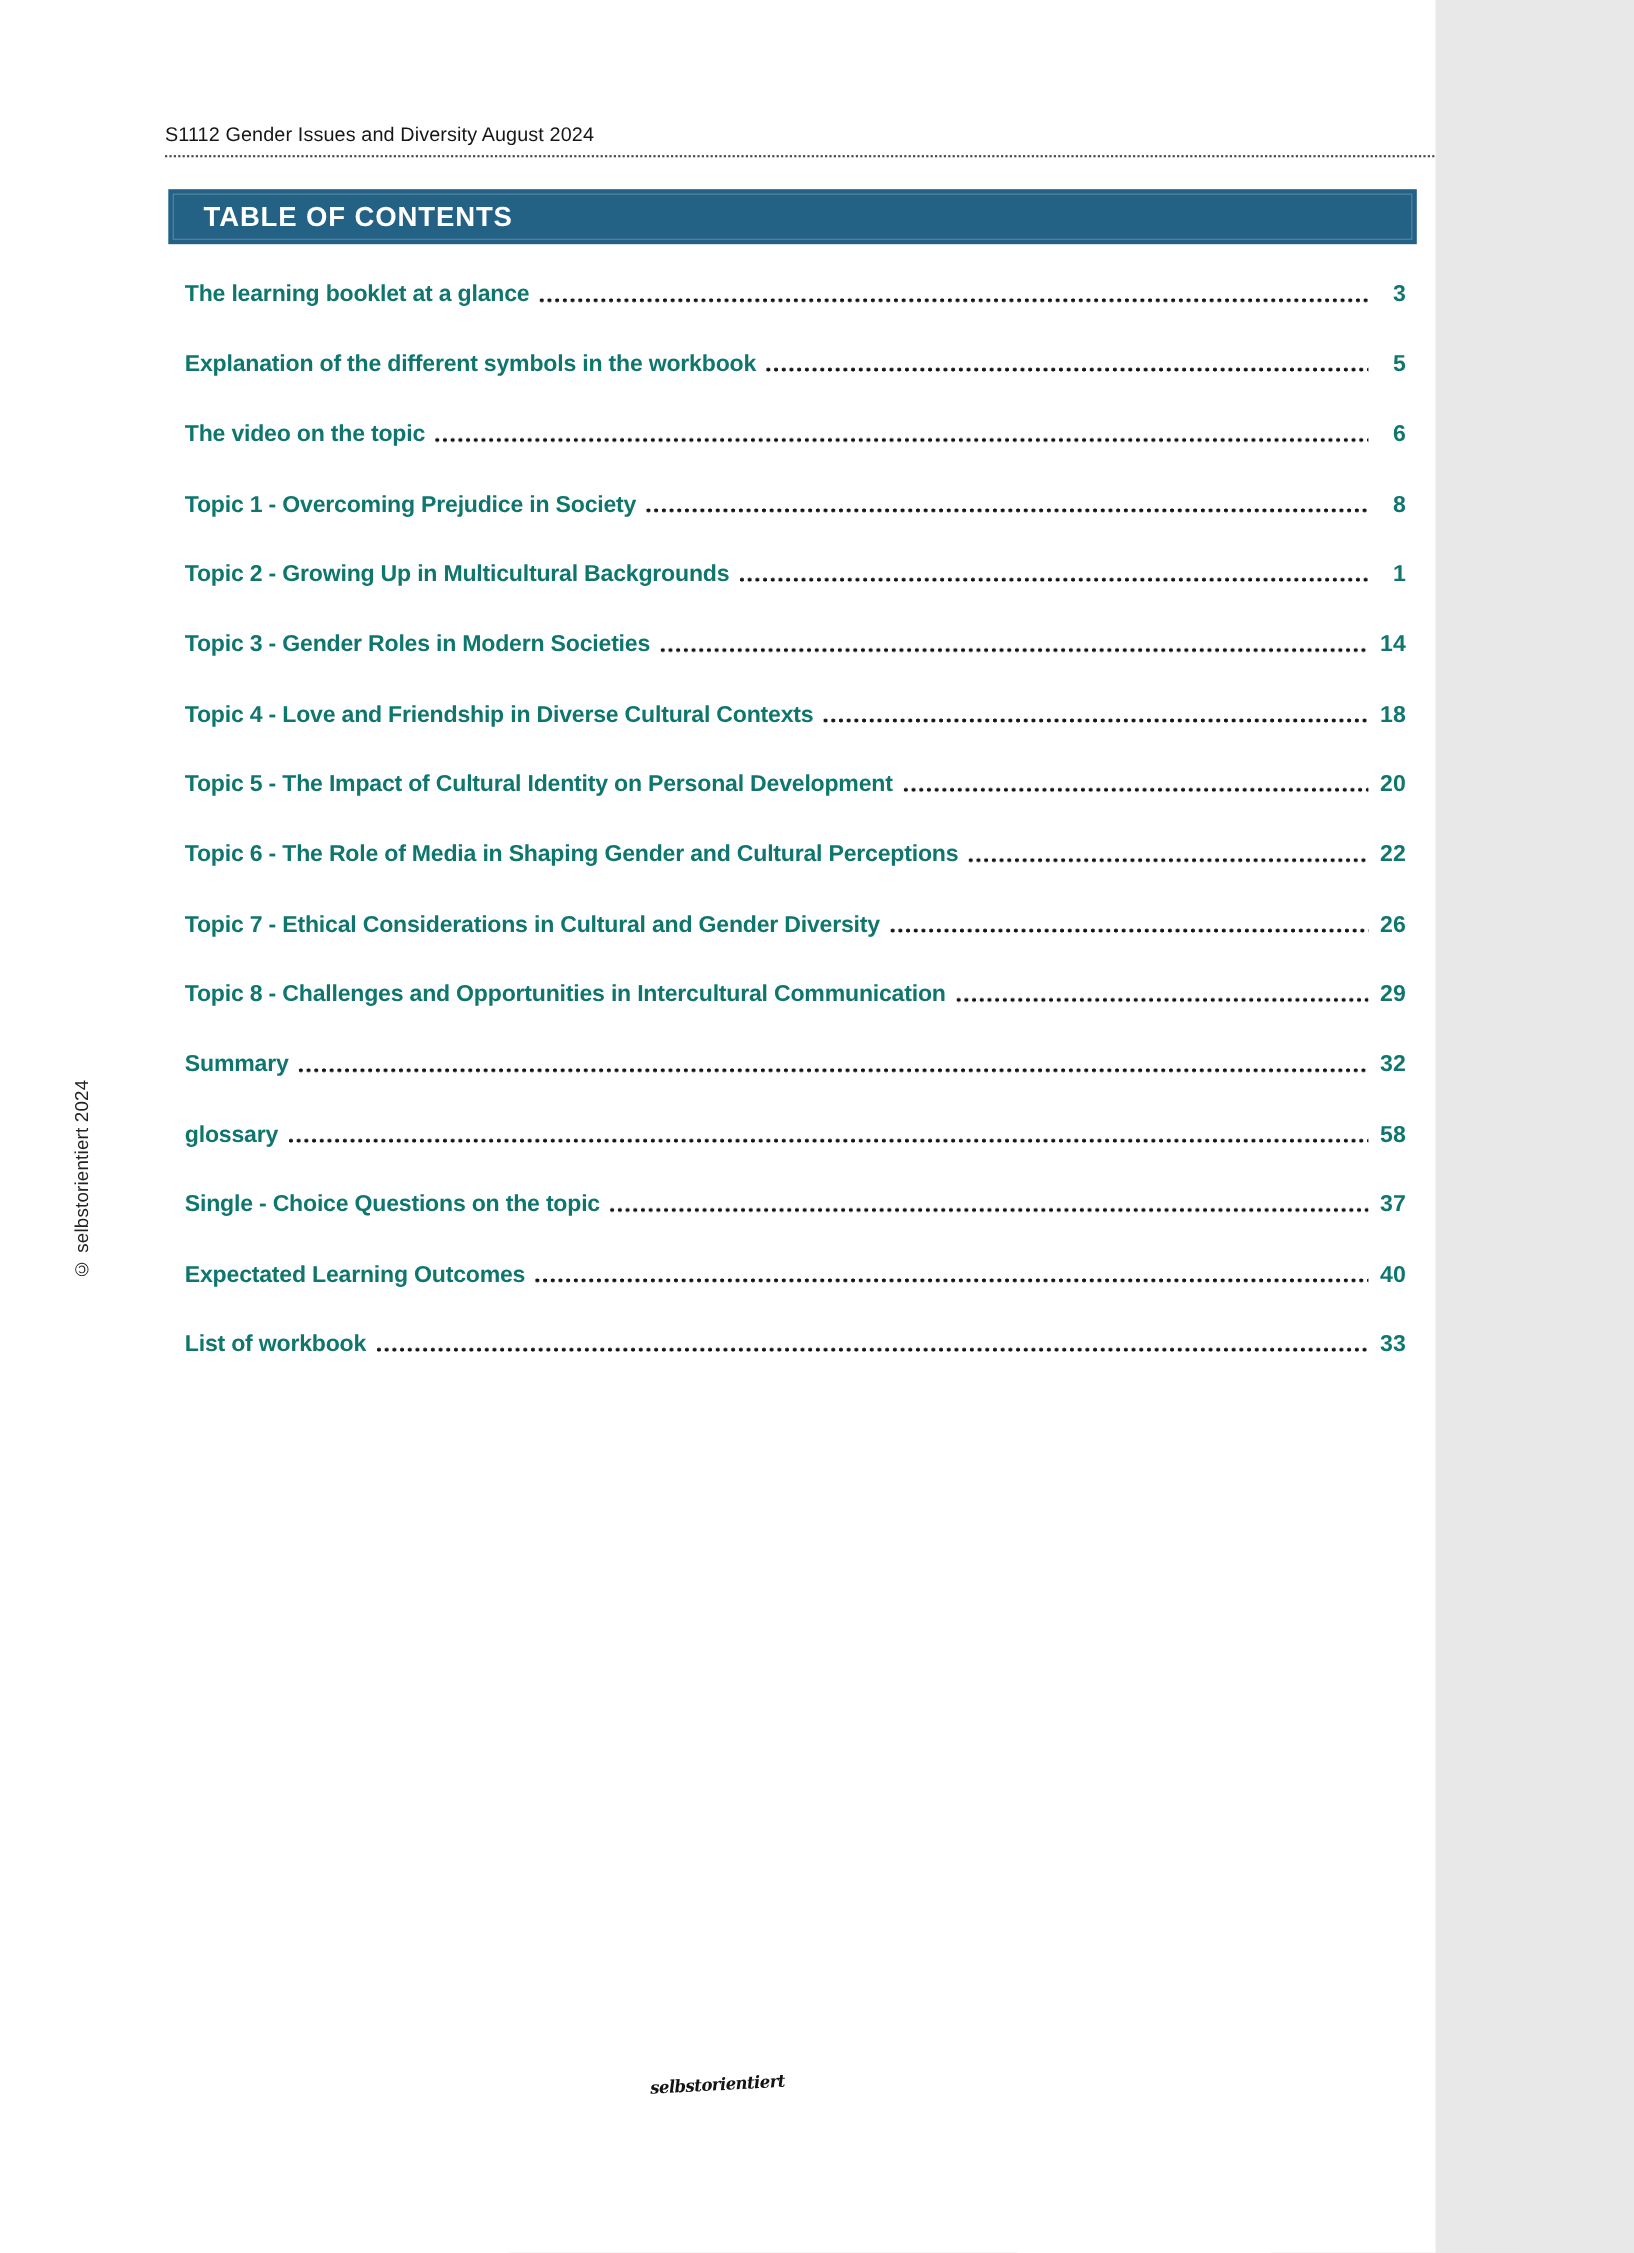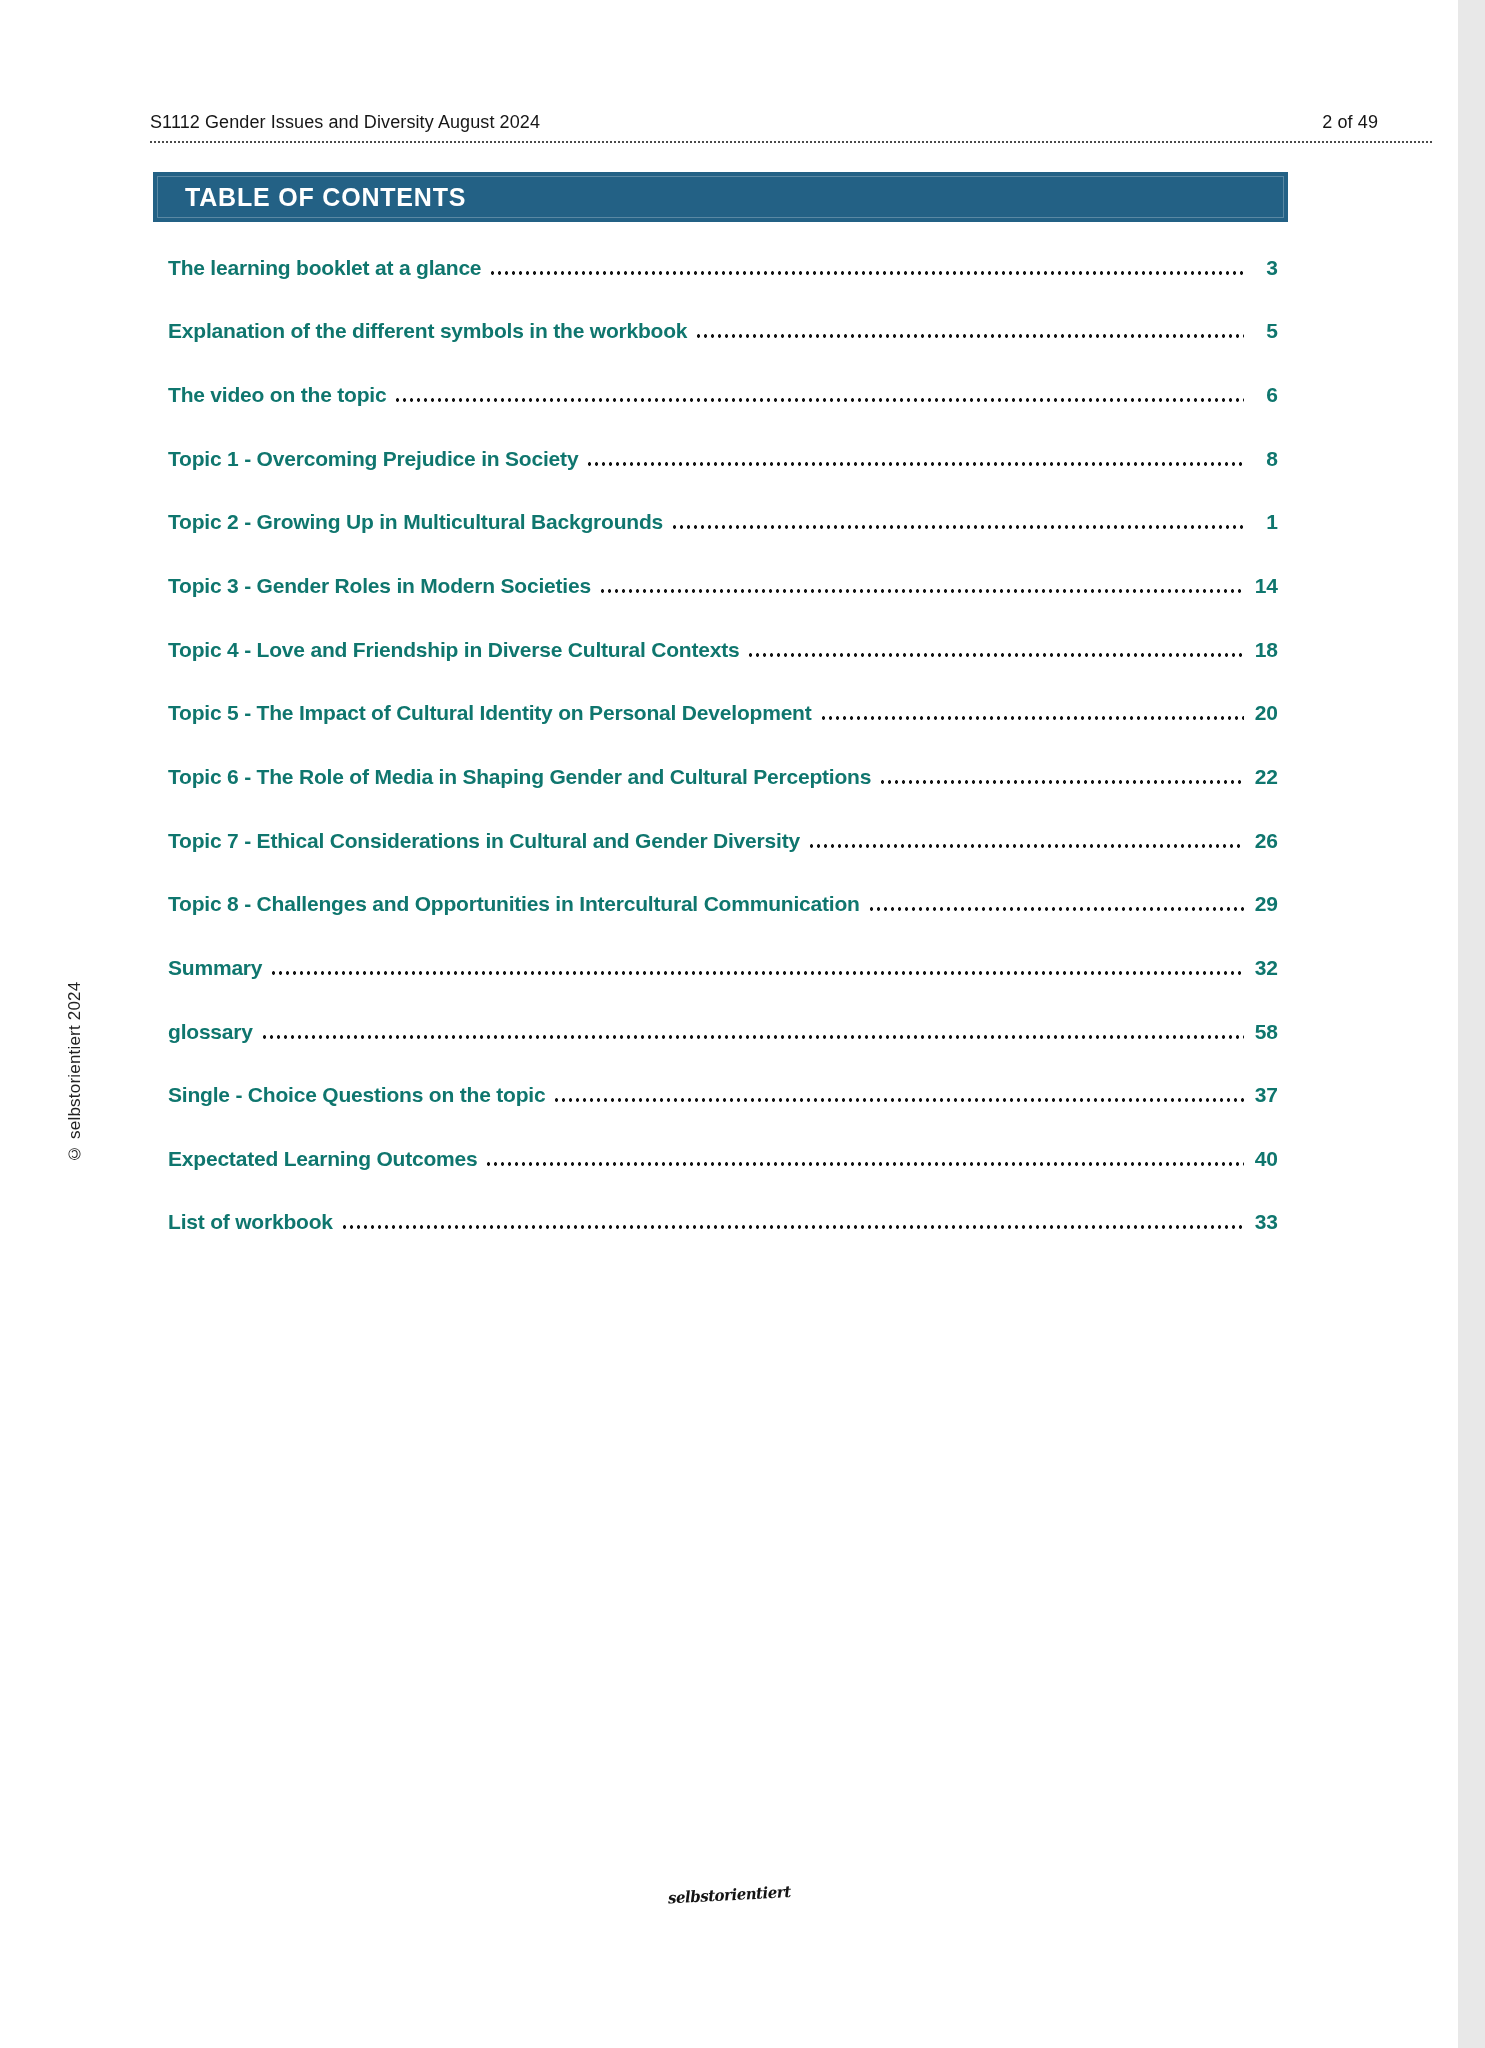--- a/index.html
+++ b/index.html
@@ -1,18 +1,18 @@
 <!DOCTYPE html>
 <html><head>
 <meta charset="utf-8">
 <style>
   html,body{margin:0;padding:0;background:#e8e8e8;}
   .page{
     position:relative;
-    width:1458px;height:2048px;
+    width:1305px;height:2048px;
     background:#ffffff;
     overflow:hidden;
     font-family:"Liberation Sans", sans-serif;
     color:#1b1b1b;
   }
 
   
   .header-bar{
     position:absolute;left:150px;top:112px;width:1228px;
     display:flex;justify-content:space-between;align-items:baseline;

